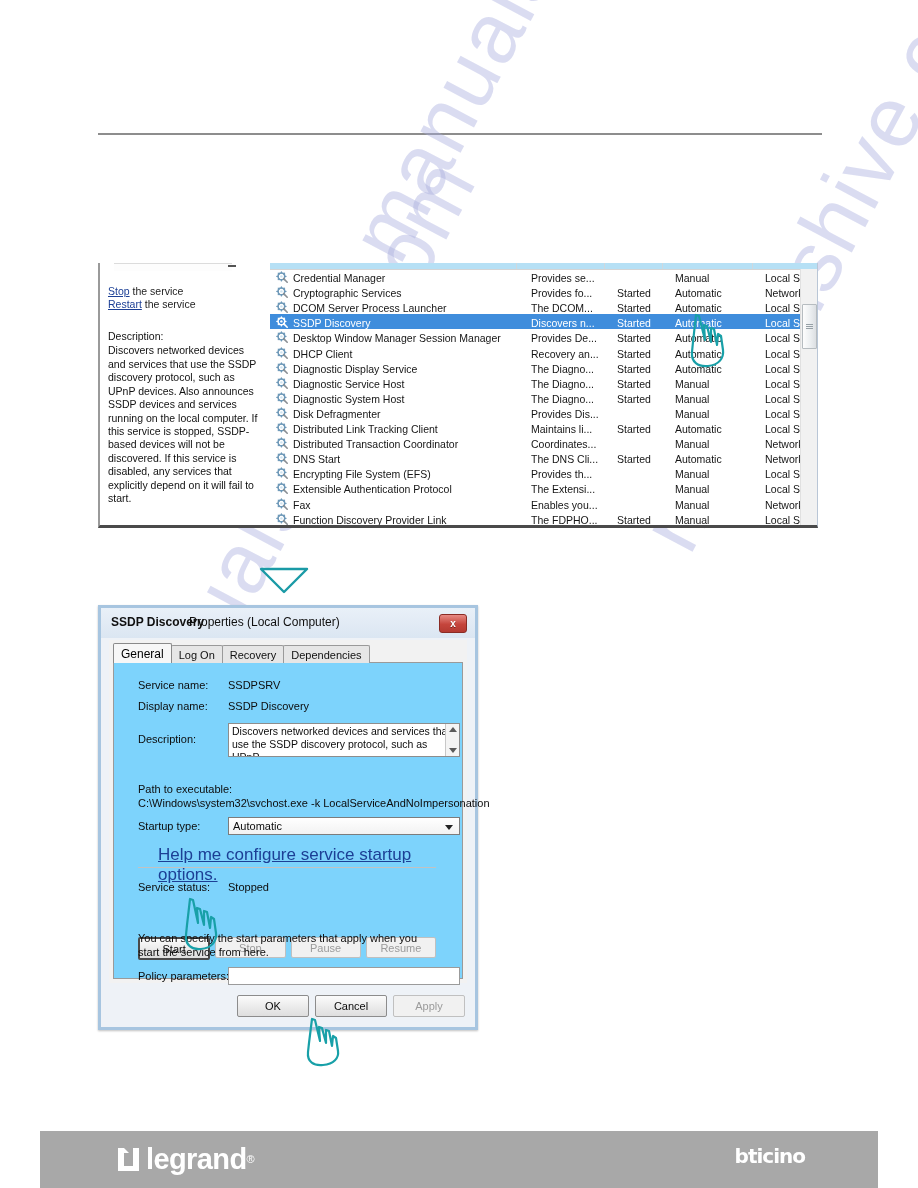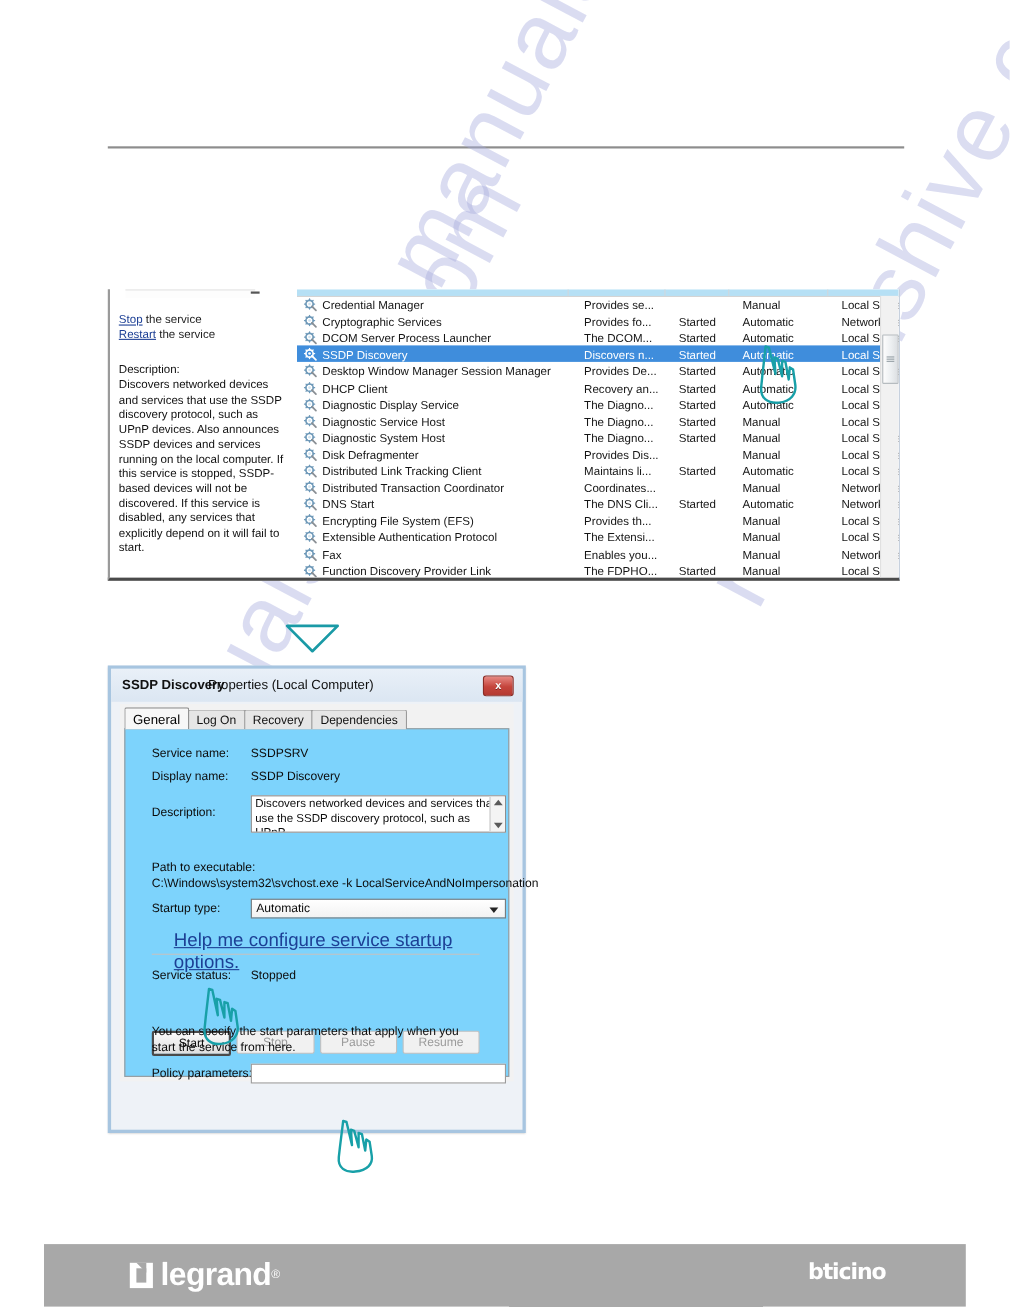--- a/index.html
+++ b/index.html
@@ -663,20 +663,25 @@
       </div>
 
       <div style="position:relative; height:24px; margin-top:4px;">
         <span class="fld-lbl" style="top:3px;">Policy parameters:</span>
         <div id="startparam-box"></div>
       </div>
 
     </div>
   </div>
 
+  <div id="dlgfoot">
+      <div class="btn">OK</div>
+      <div class="btn">Cancel</div>
+      <div class="btn disabled">Apply</div>
+    </div>
 </div>
 
 <div class="hand" style="left:182px; top:896px;">
   <svg width="42" height="56" viewBox="0 0 42 56">
     <path d="M8 3 L5 29 L4 39 C3 49 10 54 19 53 C30 52 35 45 34 37 L32 23 L29 21 L28 32 L25 16 L22 15 L22 29 L18 13 L15 12 L16 27 L11 4 Z" fill="none" stroke="#18a0a8" stroke-width="2.2" stroke-linejoin="round"></path>
   </svg>
 </div>
 
 <div class="hand" style="left:304px; top:1016px;">
   <svg width="42" height="52" viewBox="0 0 42 52">

